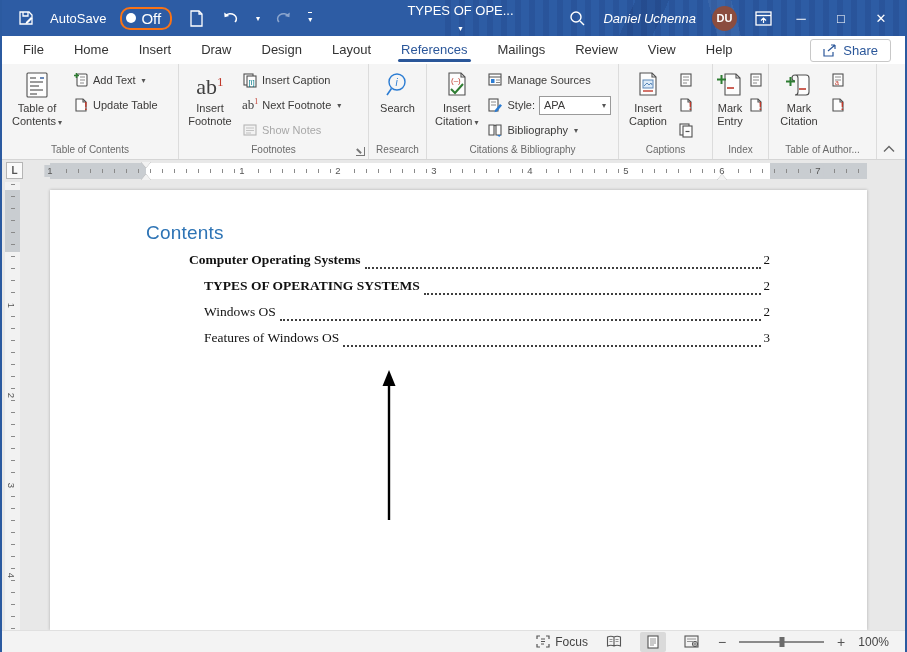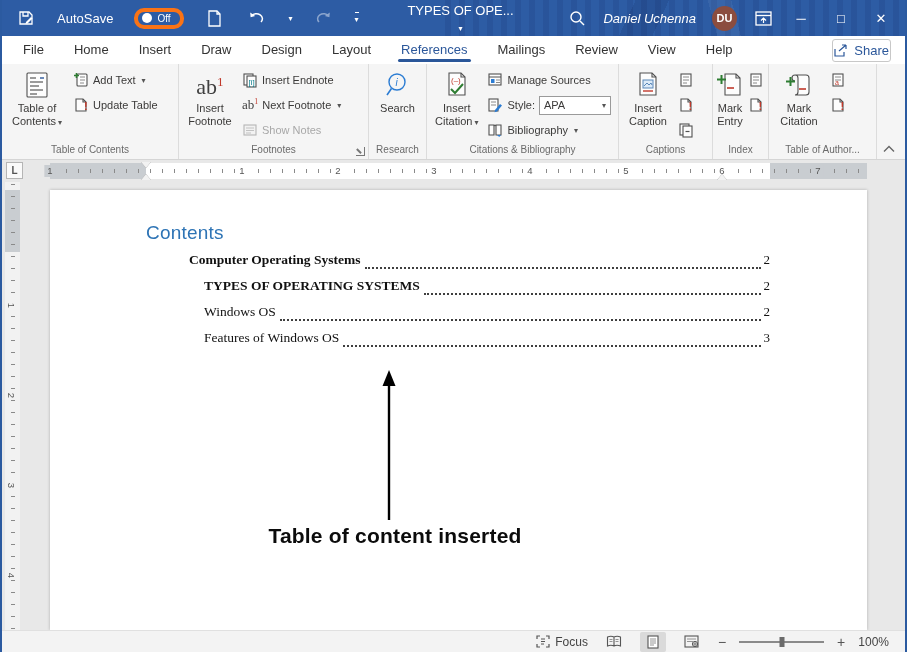--- a/index.html
+++ b/index.html
@@ -8,40 +8,40 @@
   .window { position:relative; width:907px; height:652px; border-left:2px solid #2b5aa0; border-right:2px solid #2b5aa0; }
 
   
   .titlebar { position:absolute; left:0; top:0; right:0; height:36px; background:#2d5ca4; color:#fff; display:flex; align-items:center; overflow:hidden; }
   .tb-deco { position:absolute; right:0; top:0; width:460px; height:36px; pointer-events:none;
     background:
       linear-gradient(75deg, transparent 58%, rgba(255,255,255,.07) 58% 63%, transparent 63%),
       linear-gradient(115deg, transparent 40%, rgba(0,0,40,.12) 40% 47%, transparent 47%),
       repeating-linear-gradient(90deg, rgba(0,0,45,.10) 0 6px, transparent 6px 14px);
     opacity:.8; }
-  .tb-left { display:flex; align-items:center; gap:21px; padding-left:14px; z-index:2; }
+  .tb-left { display:flex; align-items:center; gap:14px; padding-left:14px; z-index:2; }
   .tb-icon { width:20px; height:20px; display:flex; align-items:center; justify-content:center; }
   .autosave { font-size:13px; }
-  .pill { display:flex; align-items:center; gap:5px; border:4px solid #f97316; border-radius:10px; padding:1px 9px 1px 4px; font-size:10px; }
+  .pill { display:flex; align-items:center; gap:5px; border:2px solid #f97316; border-radius:10px; padding:1px 9px 1px 4px; font-size:15px; }
   .knob { width:10px; height:10px; background:#fff; border-radius:50%; display:inline-block; }
   .qat-caret { font-size:9px; padding-top:2px; }
   .dim { opacity:.45; }
   .tb-title { position:absolute; left:14px; right:0; top:0; height:36px; display:flex; align-items:center; justify-content:center; gap:6px; font-size:13px; z-index:1;flex-direction:column; }
   .tb-right { margin-left:auto; display:flex; align-items:center; gap:16px; padding-right:12px; z-index:2; }
   .avatar { width:25px; height:25px; border-radius:50%; background:#8b4d3f; color:#fff; font-size:11px; display:flex; align-items:center; justify-content:center; font-weight:bold; }
   .user { font-size:13px;font-style:italic; }
   .winbtn { font-size:13px; width:24px; text-align:center; cursor:default; }
 
   
   .tabrow { position:absolute; left:0; top:36px; right:0; height:28px; background:#ffffff; display:flex; align-items:center; }
   .tabs { display:flex; align-items:center; gap:0; padding-left:6px; }
   .tab { font-size:13px; color:#333; padding:5px 15px 6px 15px; position:relative; cursor:default; }
   .tab.active { color:#2b579a; font-weight:normal; }
   .tab.active::after { content:""; position:absolute; left:12px; right:12px; bottom:1px; height:3px; background:#2b579a; border-radius:2px; }
-  .share-btn { margin-left:auto; margin-right:14px; display:flex; align-items:center; gap:6px; border:1px solid #c8c8c8; border-radius:3px; padding:3px 1px; color:#2b579a; font-size:13px; background:#fff; }
+  .share-btn { margin-left:auto; margin-right:14px; display:flex; align-items:center; gap:6px; border:1px solid #c8c8c8; border-radius:3px; padding:3px 12px; color:#2b579a; font-size:13px; background:#fff; }
 
   
   .ribbon { position:absolute; left:0; top:64px; right:0; height:96px; background:#f5f5f5; border-bottom:1px solid #d5d5d5; display:flex; }
   .rgroup { display:flex; flex-direction:column; border-right:1px solid #dcdcdc; position:relative; }
   .rgroup-body { flex:1; display:flex; padding:3px 4px 0 4px; gap:2px; }
   .rgroup-label { height:17px; font-size:10px; color:#6a6a6a; text-align:center; line-height:15px; white-space:nowrap; overflow:hidden; }
   .bigbtn { display:flex; flex-direction:column; align-items:center; justify-content:flex-start; padding:3px 4px; border-radius:2px; }
   .bigbtn .bicon { height:30px; display:flex; align-items:center; justify-content:center; margin-bottom:2px; }
   .bigbtn .blabel { font-size:11px; color:#3b3a39; text-align:left; line-height:13px; white-space:nowrap; }
   .smallcol { display:flex; flex-direction:column; justify-content:flex-start; gap:3px; padding-top:2px; }
@@ -238,21 +238,21 @@
           <span class="blabel">Insert</span>
           <span class="blabel">Footnote</span>
         </div>
         <div class="smallcol">
           <div class="smallbtn">
             <svg width="16" height="16" viewBox="0 0 16 16">
                 <rect x="2" y="2" width="9" height="11" class="ic-fill-doc"></rect>
                 <rect x="5" y="4" width="9" height="11" class="ic-fill-doc"></rect>
                 <text x="6.5" y="12.5" font-size="8" fill="#0a7d8c">[i]</text>
               </svg>
-            <span>Insert Endnote</span>
+            <span>Insert Caption</span>
           </div>
           <div class="smallbtn">
             <span class="ab-glyph ab-small"><span>ab</span><sup>1</sup></span>
             <span>Next Footnote</span>
               <span class="caret">▾</span>
           </div>
           <div class="smallbtn disabled">
             <svg width="16" height="16" viewBox="0 0 16 16">
                 <rect x="2" y="3" width="12" height="10" fill="#f2f2f2" stroke="#b5b5b5" stroke-width="1.1"></rect>
                 <path d="M4 6h8 M4 8.5h8 M4 11h5" stroke="#c2c2c2" stroke-width="1"></path>
@@ -501,21 +501,20 @@
           <div class="toc-row ind-1">
             <span class="">Features of Windows OS</span>
             <span class="leader"></span>
             <span class="pg">3</span>
           </div>
         </div>
       <svg class="annot-arrow" width="20" height="152" viewBox="0 0 20 152">
         <line x1="10" y1="150" x2="10" y2="13" stroke="#000" stroke-width="2.4"></line>
         <polygon points="10,0 3.5,16 16.5,16" fill="#000"></polygon>
       </svg>
-      <div class="annot-text">Table of content inserted</div>
     </div>
   </div>
 
   <div class="statusbar">
     <div class="sb-right">
       <span class="sb-item">
         <svg width="14" height="13" viewBox="0 0 14 13">
             <path d="M1 4V1h3 M10 1h3v3 M13 9v3h-3 M4 12H1V9" fill="none" stroke="#555" stroke-width="1.2"></path>
             <path d="M5 4h4 M5 6.5h4 M5 9h3" stroke="#555" stroke-width="1"></path>
           </svg>

